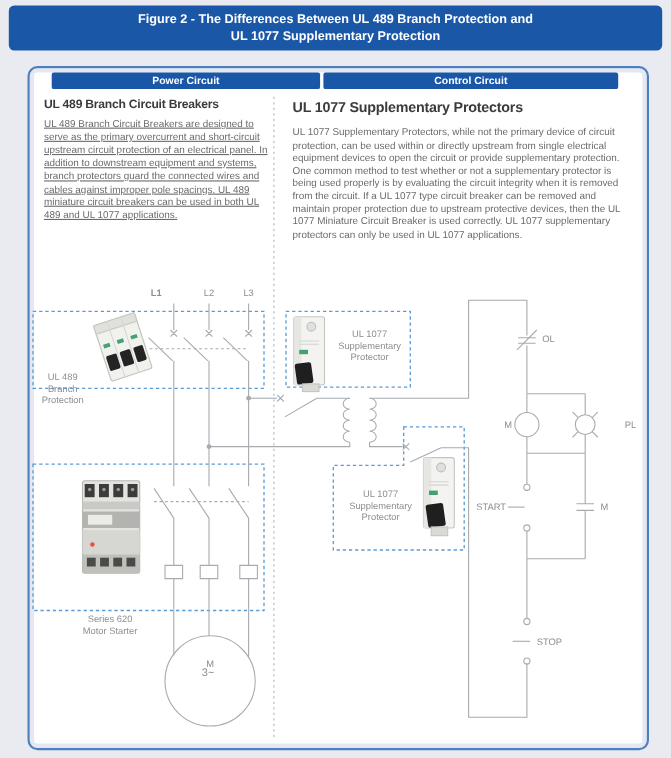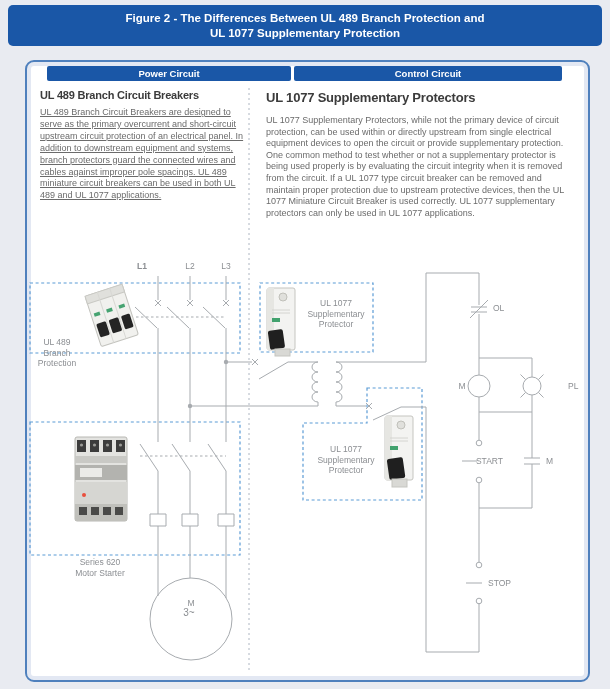--- a/index.html
+++ b/index.html
@@ -205,17 +205,17 @@
   <div class="dlabel center" style="left:336px;top:298px;">UL 1077
 Supplementary
 Protector</div>
   <div class="dlabel center" style="left:346px;top:444px;">UL 1077
 Supplementary
 Protector</div>
 
   <div class="dlabel" style="left:493px;top:303px;">OL</div>
   <div class="dlabel center" style="left:462px;top:381px;">M</div>
   <div class="dlabel" style="left:548px;top:381px;margin-left:20px;">PL</div>
-  <div class="dlabel right" style="left:425px;top:456px;width:35px;padding-left:43px;">START</div>
+  <div class="dlabel right" style="left:425px;top:456px;width:35px;">START</div>
   <div class="dlabel" style="left:546px;top:456px;">M</div>
   <div class="dlabel" style="left:488px;top:578px;">STOP</div>
 
 </div>
 
 </body></html>

